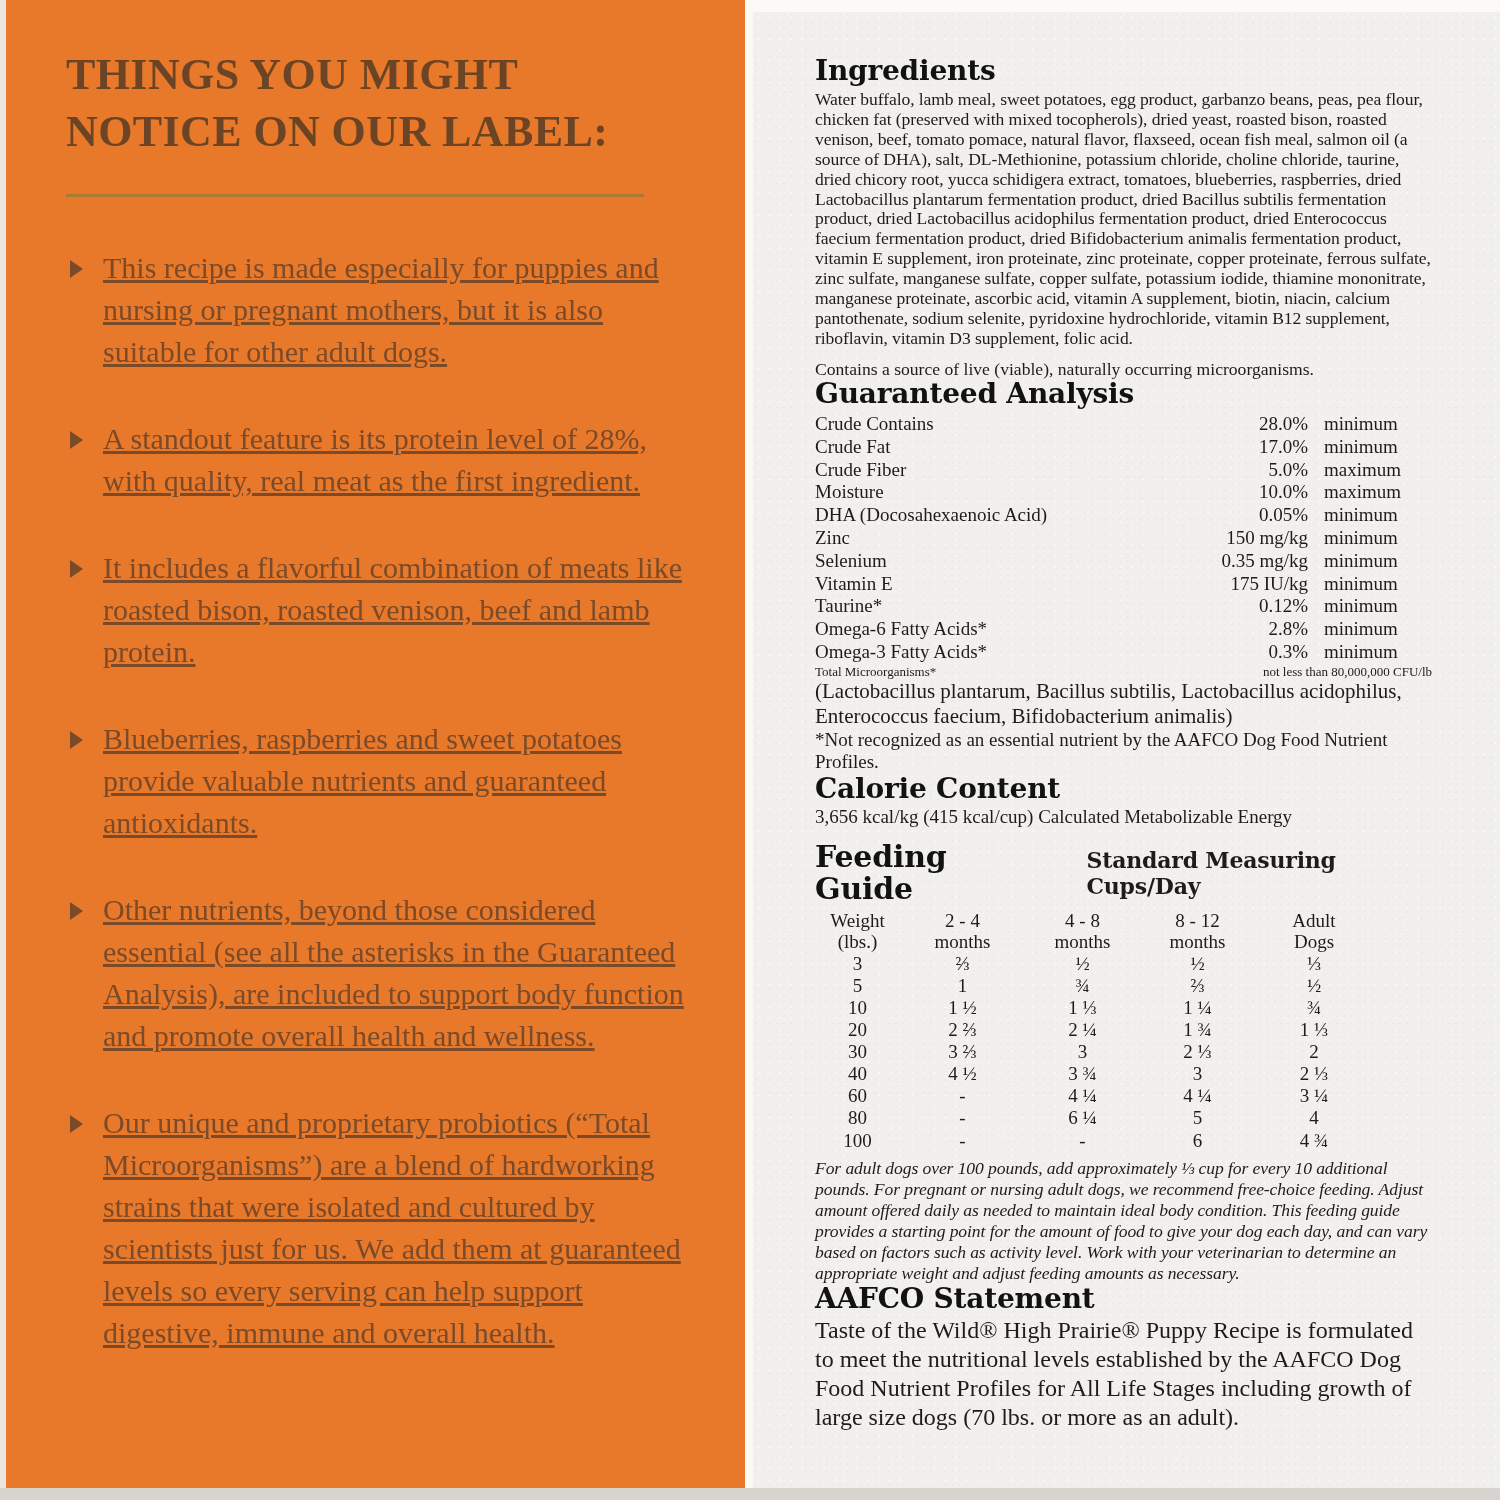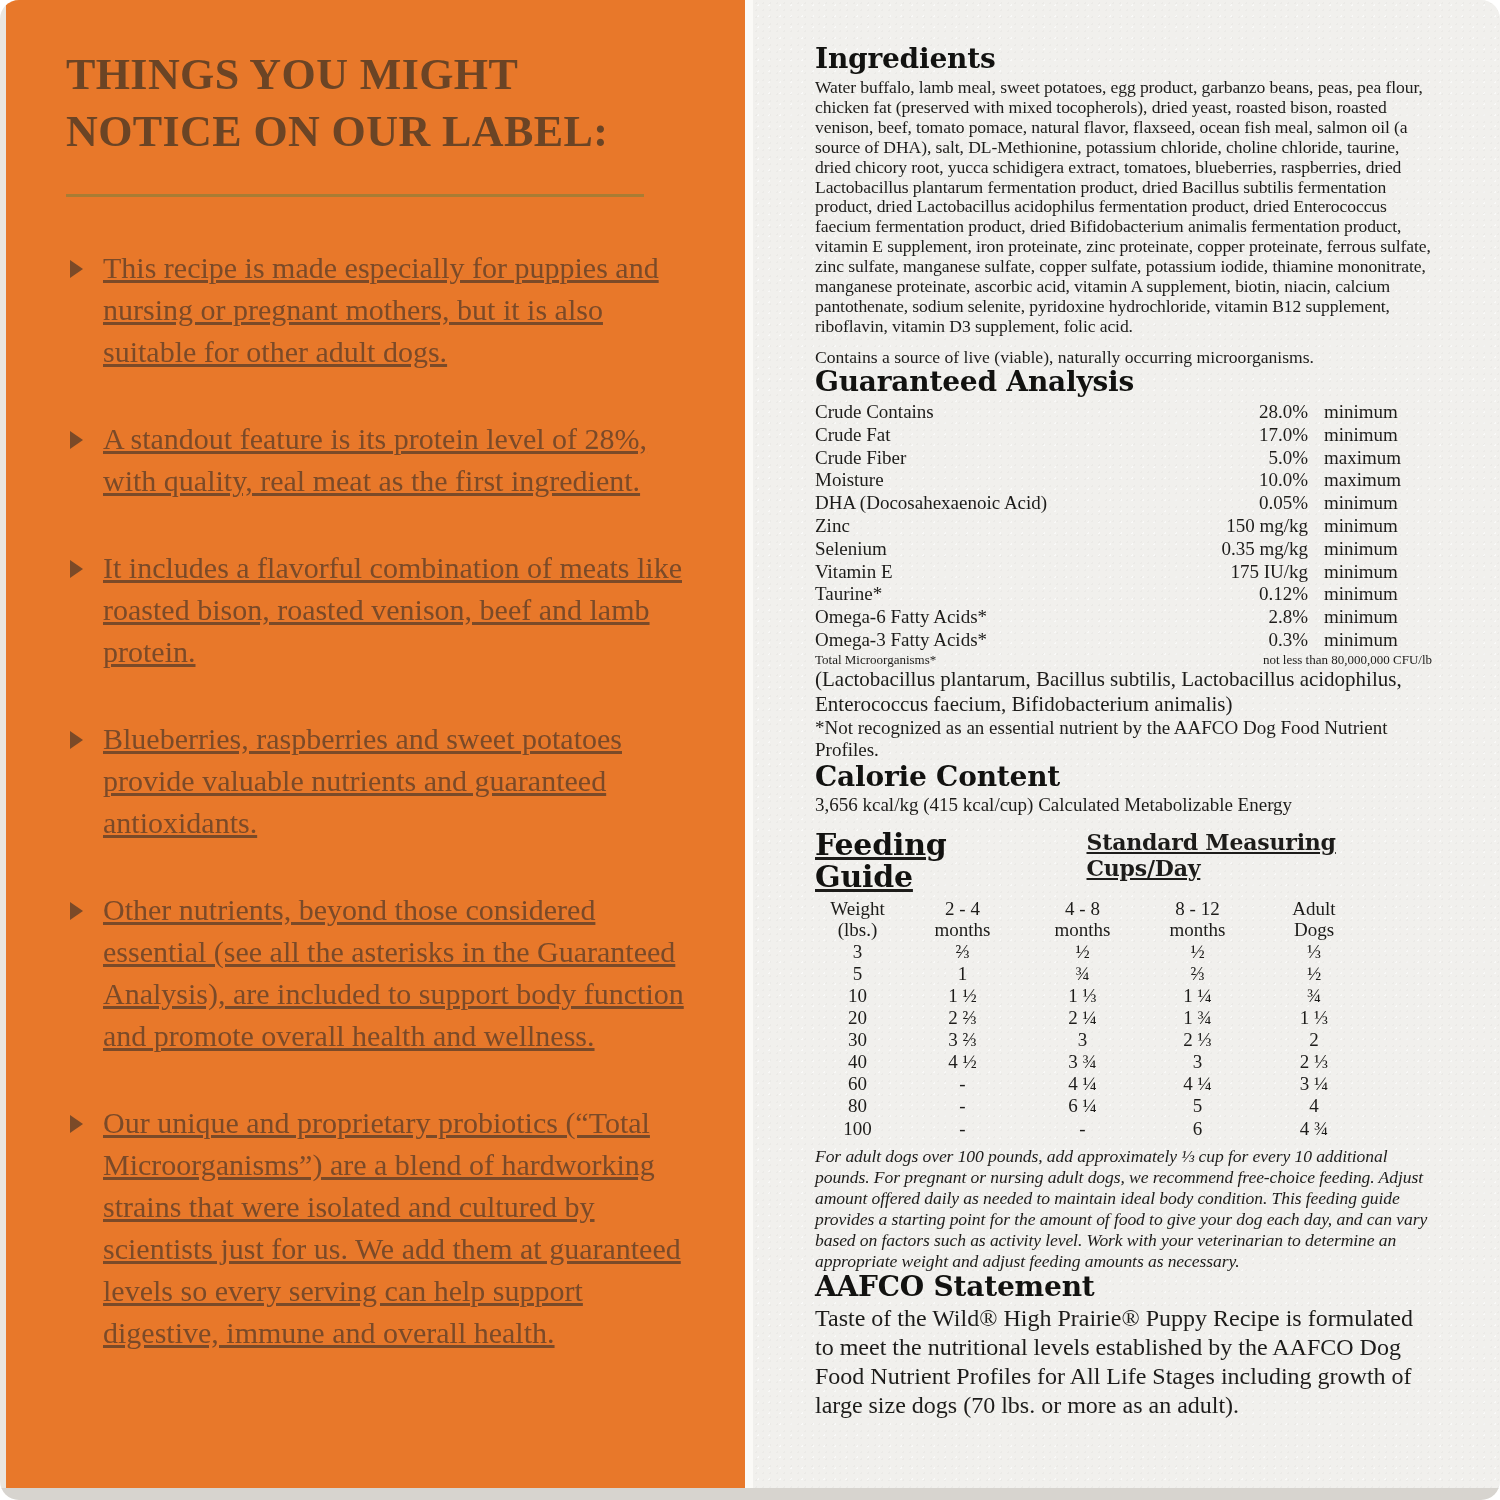--- a/index.html
+++ b/index.html
@@ -1,36 +1,36 @@
 <!DOCTYPE html>
 <html style="--orange: #e8782a; --heading_brown: #6b4425; --brown_text: #7b4a28; --divider: #9d7c35; --paper: #f1f0ed; --ink: #1d1c1a; --edge_strip: #eae6df; --gap_white: #fbfaf7; --bottom_strip: #d7d4cf;"><head>
 <meta charset="utf-8">
 <style>
   html,body{margin:0;padding:0;}
   body{font-family:"Liberation Serif", serif; -webkit-font-smoothing:antialiased;}
-  .page{position:relative; width:1500px; height:1500px; background:var(--gap_white,#fbfaf7); overflow:hidden;border-radius:19px;}
+  .page{position:relative; width:1500px; height:1500px; background:var(--gap_white,#fbfaf7); overflow:hidden;}
 
   
   .edge-strip{position:absolute; left:0; top:0; width:6px; height:1488px; background:var(--edge_strip,#eae6df);}
 
   
   .orange-panel{position:absolute; left:6px; top:0; width:739px; height:1488px;
     background:var(--orange,#e8782a); box-sizing:border-box; padding:46px 56px 0 60px; overflow:hidden;}
   .orange-panel h1{margin:0; max-width:575px; font-size:44px; line-height:1.3; font-weight:bold;
     color:var(--heading_brown,#6b4425); letter-spacing:.4px;}
   .divider{margin:34px 0 0 0; width:578px; height:3px; background:var(--divider,#9d7c35); opacity:.85;}
   .bullets{list-style:none; margin:50px 0 0 0; padding:0;}
   .bullet{display:flex; align-items:flex-start; margin:0 0 45px 0; color:var(--brown_text,#7b4a28);
     font-size:30px; line-height:1.40;text-decoration:underline;}
   .tri{flex:none; width:0; height:0; margin:13px 20px 0 4px;
     border-left:13px solid var(--brown_text,#7b4a28); border-top:9px solid transparent; border-bottom:9px solid transparent;}
   .btext{display:block;}
 
   
-  .paper-panel{position:absolute; left:753px; top:0; width:747px; height:1488px; box-sizing:border-box;
+  .paper-panel{position:absolute; left:753px; top:12px; width:747px; height:1488px; box-sizing:border-box;
     background-color:var(--paper,#f1f0ed);
     background-image:radial-gradient(rgba(0,0,0,.022) 1px, transparent 1px),
                      radial-gradient(rgba(255,255,255,.6) 1px, transparent 1px);
     background-size:7px 7px, 11px 11px;
     padding:44px 68px 0 62px; color:var(--ink,#1d1c1a); overflow:hidden;}
   .paper-panel h2{margin:0; font-family:"DejaVu Serif", serif; font-weight:bold; font-size:28px; line-height:1.08;
     color:#121210; letter-spacing:-0.2px;}
   .ing{margin:4px 0 0 0; font-size:17.6px; line-height:1.13; letter-spacing:-0.1px;}
   .contains{margin:10px 0 0 0; font-size:17.6px; line-height:1.15;}
 
@@ -39,21 +39,21 @@
   .ga-label{flex:1;}
   .ga-value{flex:none; width:160px; text-align:right;}
   .ga-qual{flex:none; width:108px; padding-left:16px;}
   .ga-total{display:flex; justify-content:space-between; font-size:13px; line-height:1.2;}
   .strains{margin:0; font-size:21px; line-height:1.18;}
   .footnote{margin:0; font-size:19px; line-height:1.18;}
 
   .section{margin-top:14px;}
   .calorie-text{margin:2px 0 0 0; font-size:19px; line-height:1.2;}
 
-  .fg-header{display:flex; align-items:flex-start; margin-top:12px;text-decoration:underline;}
+  .fg-header{display:flex; align-items:center; margin-top:12px;}
   .fg-header h2{font-size:30px;}
   .fg-sub{font-family:"DejaVu Serif", serif; font-weight:bold; font-size:22px; margin-left:48px; letter-spacing:-0.2px;}
   .fg-grid{display:grid; grid-template-columns:85px 125px 115px 115px 118px; width:560px;}
   .fg-colhead{margin-top:4px;}
   .fg-col{text-align:center; font-size:19px; line-height:1.15;}
   .fg-col span{display:block;}
   .fg-row-line{display:contents;}
   .fg-cell{text-align:center; font-size:19px; line-height:1.16;}
   .fg-note{margin:6px 0 0 0; font-style:italic; font-size:17.6px; line-height:1.2; letter-spacing:-0.1px;}
 

